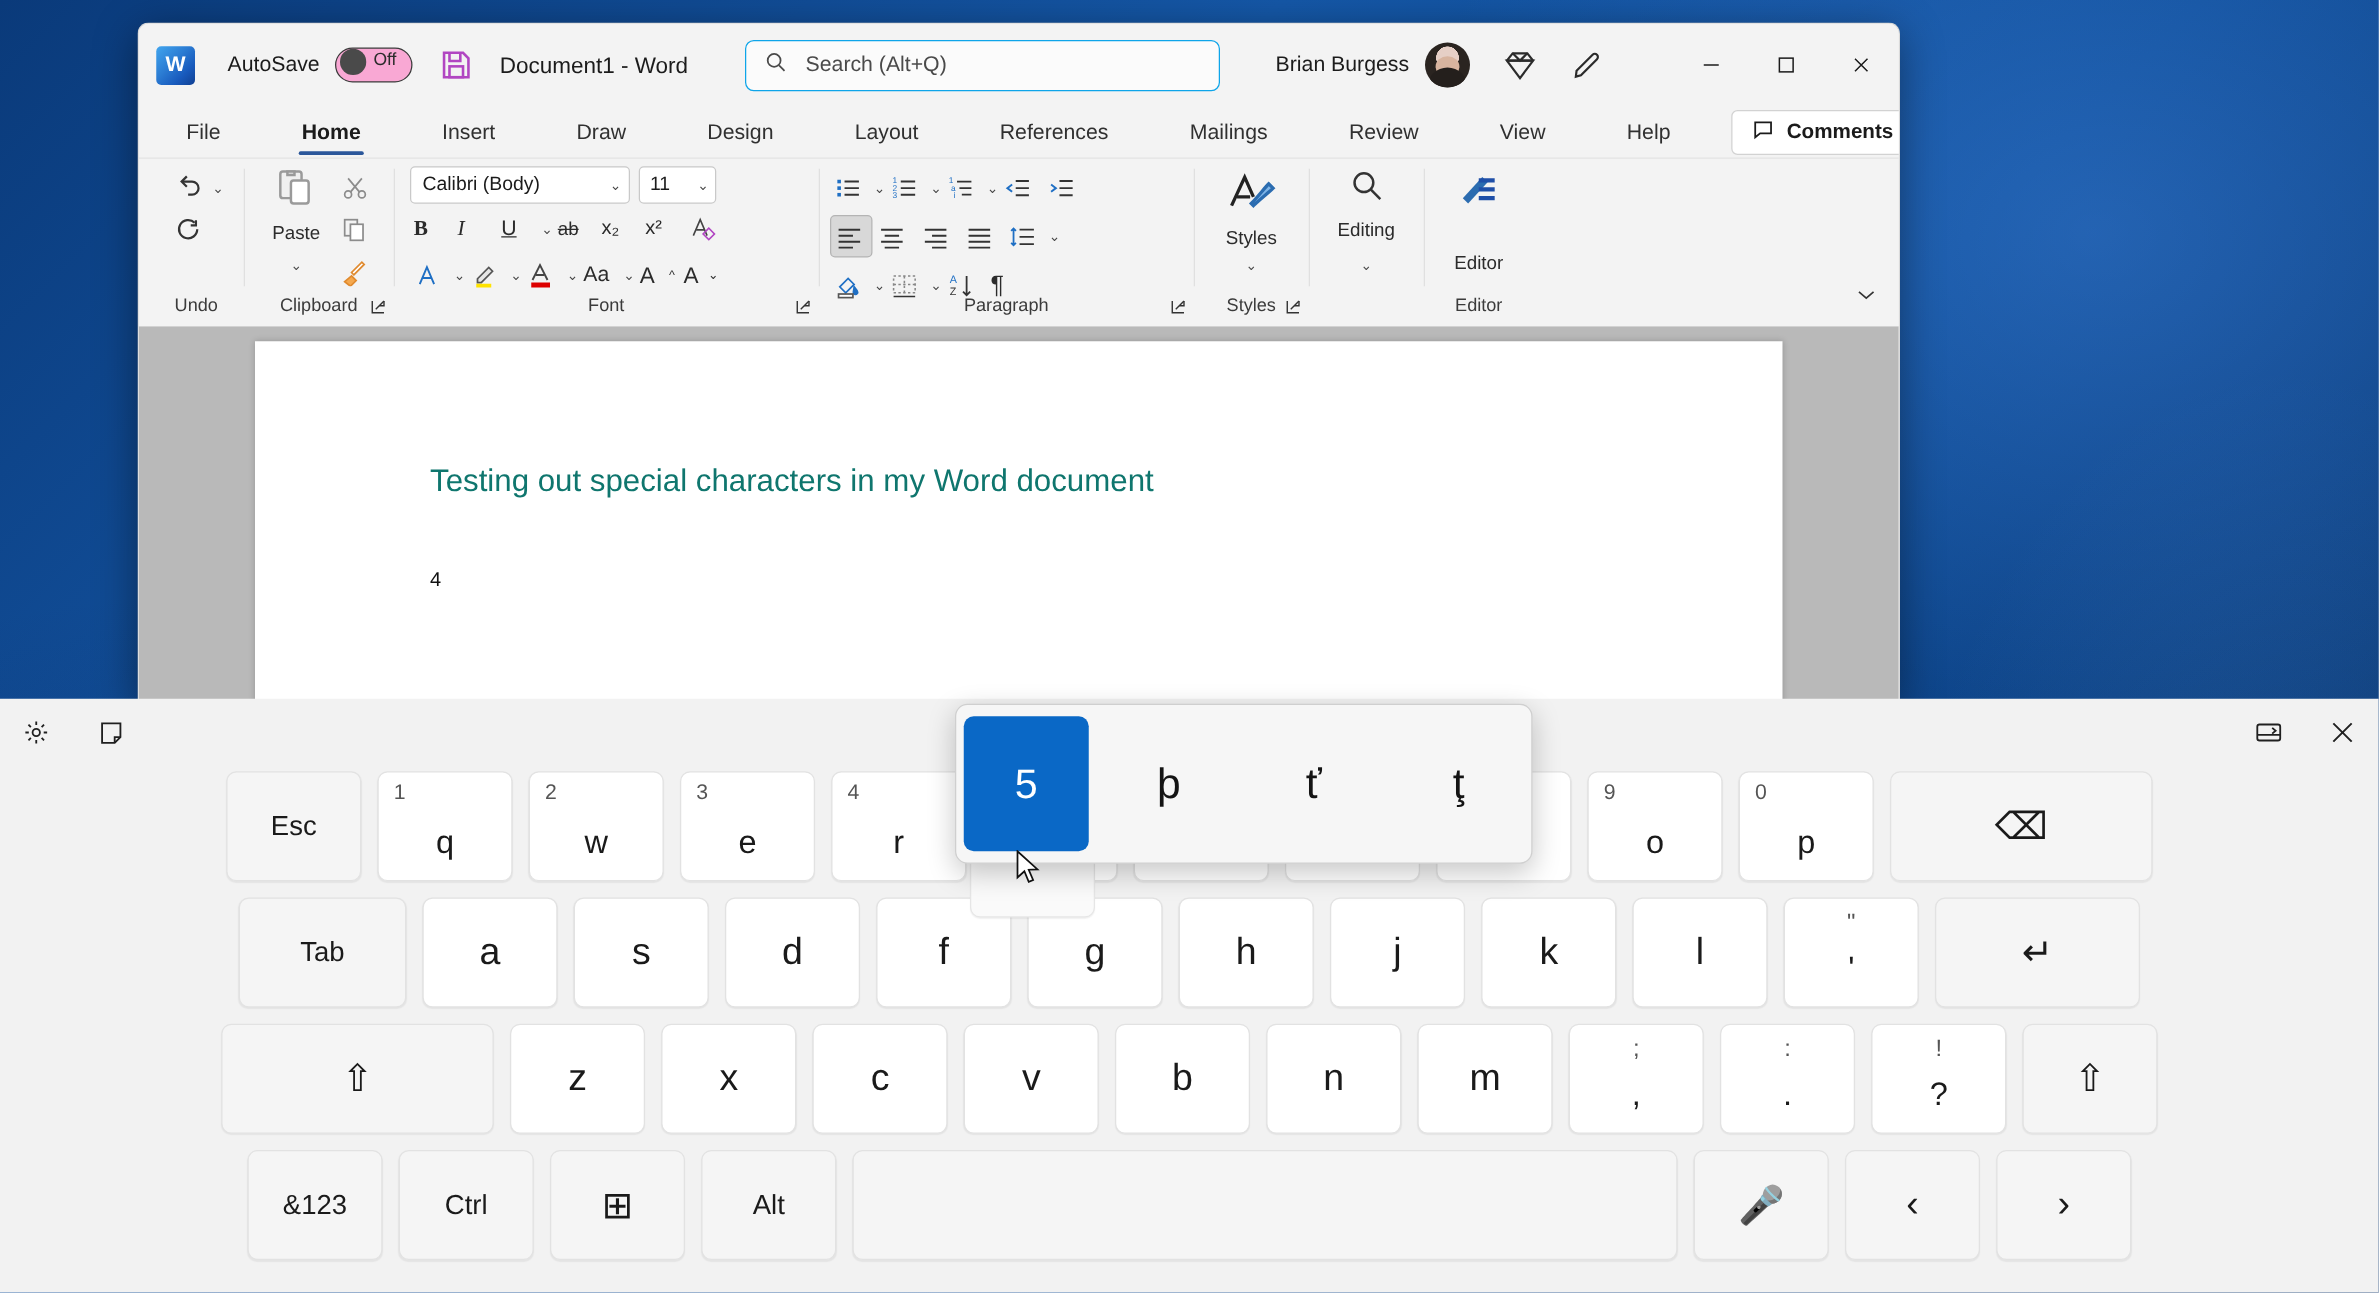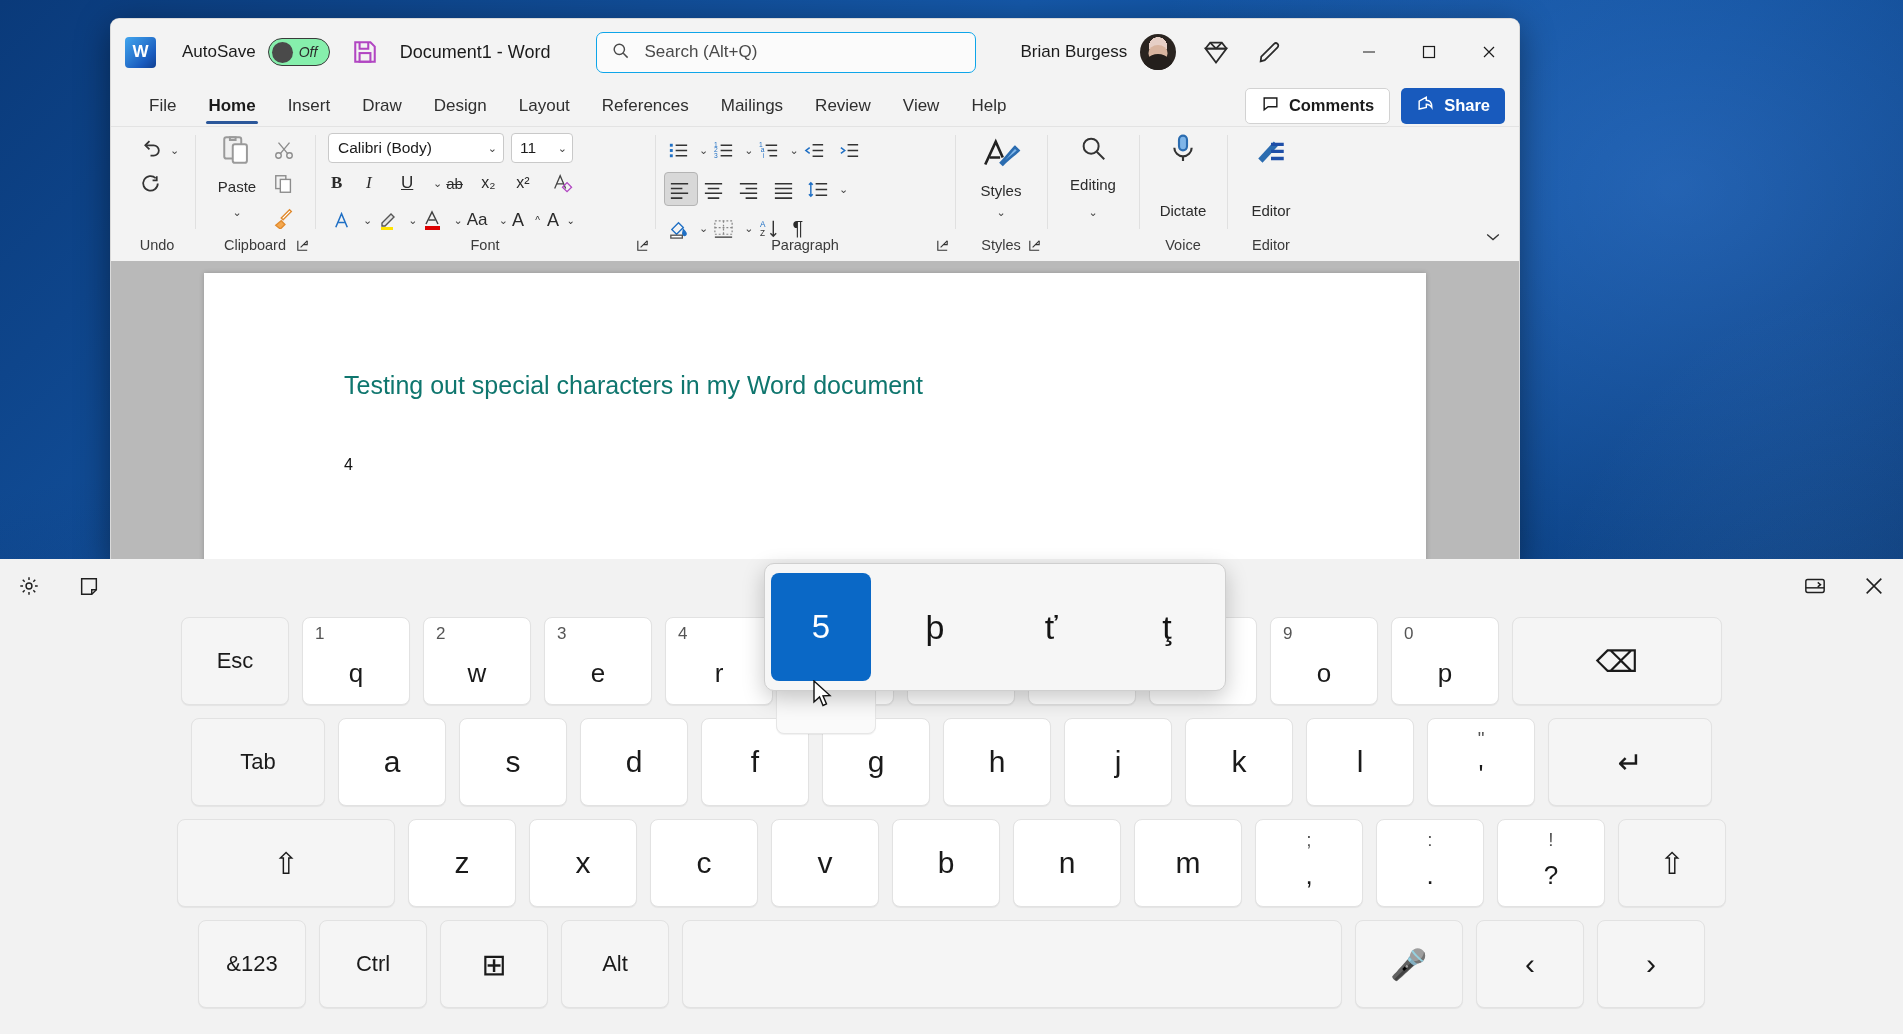--- a/index.html
+++ b/index.html
@@ -37,22 +37,22 @@
     width: 31px; height: 31px; border-radius: 4px;
     background: #2b5797;
     display: flex; align-items: center; justify-content: center;
     color: #fff; font-weight: bold; font-size: 17px;
     flex: 0 0 auto;
     background: linear-gradient(135deg,#41a5ee 0%,#2b7cd3 42%,#185abd 72%,#103f91 100%);
   }
   .autosave-label { margin-left: 26px; font-size: 17px; color: #1b1b1b; }
   .toggle {
     margin-left: 12px; width: 62px; height: 28px; border-radius: 14px;
-    border: 1.5px solid #3b3b3b; background: #86efac;
-    display: flex; align-items: center; position: relative; font-style: italic;
+    border: 1.5px solid #3b3b3b; background: #f9a8d4;
+    display: flex; align-items: flex-start; position: relative;
   }
   .toggle .knob {
     width: 21px; height: 21px; border-radius: 50%;
     background: #4a4a4a; margin-left: 3px;
   }
   .toggle .tgl-text { font-size: 14px; color: #2b2b2b; margin-left: 6px; }
   .save-icon { margin-left: 22px; width: 26px; height: 26px; }
   .doc-title { margin-left: 22px; font-size: 18px; color: #1b1b1b; white-space: nowrap; }
   .searchbox {
     margin-left: 46px; width: 380px; height: 41px;
@@ -78,21 +78,21 @@
   .tb-icon { margin-left: 26px; width: 28px; height: 28px; color:#2b2b2b; }
   .win-ctrls { margin-left: auto; display: flex; height: 100%; }
   .win-btn {
     width: 60px; display: flex; align-items: center; justify-content: center;
     color: #1b1b1b;
   }
 
   
   .tabrow {
     height: 41px; display: flex; align-items: stretch;
-    padding-left: 22px; background:#f3f3f3; position: relative;
+    padding-left: 22px; background:#f3f3f3; position: relative; gap: 33px;
   }
   .tab {
     padding: 0 16px; display: flex; align-items: center;
     font-size: 17px; color: #303030; position: relative; white-space:nowrap;
   }
   .tab.active { font-weight: bold; color: #1b1b1b; }
   .tab.active::after {
     content: ""; position: absolute; left: 14px; right: 14px; bottom: 2px;
     height: 3px; background: #2b579a; border-radius: 2px;
   }
@@ -588,33 +588,20 @@
           <svg width="30" height="30" viewBox="0 0 24 24" fill="none" stroke="#333" stroke-width="1.6">
             <circle cx="10.5" cy="10.5" r="6"></circle>
               <path d="M15 15 21 21"></path>
           </svg>
           <span>Editing</span>
           <span class="caret">⌄</span>
         </div>
       </div>
     </div>
 
-    <div class="rgroup" style="width:88px">
-      <div class="rgroup-body">
-        <div class="rbtn big">
-          <svg width="32" height="32" viewBox="0 0 24 24" fill="none" stroke="#333" stroke-width="1.6">
-            <rect x="9" y="2" width="6" height="11" rx="3" fill="#7fb5e8" stroke="#2b6cb0"></rect>
-            <path d="M5.5 11a6.5 6.5 0 0 0 13 0"></path>
-              <path d="M12 17.5V21"></path>
-          </svg>
-          <span>Dictate</span>
-        </div>
-      </div>
-      <div class="rgroup-label">Voice</div>
-    </div>
 
     <div class="rgroup" style="width:88px">
       <div class="rgroup-body">
         <div class="rbtn big">
           <svg width="34" height="34" viewBox="0 0 24 24" fill="none" stroke="#1f4fa8" stroke-width="1.8">
             <path d="M3 18 14 6l3 3L6 21z" fill="#2b6cb0" stroke="none"></path>
             <path d="M12 8h9M12 13h9M12 18h9" stroke="#1f4fa8" stroke-width="2.4"></path>
           </svg>
           <span>Editor</span>
         </div>

